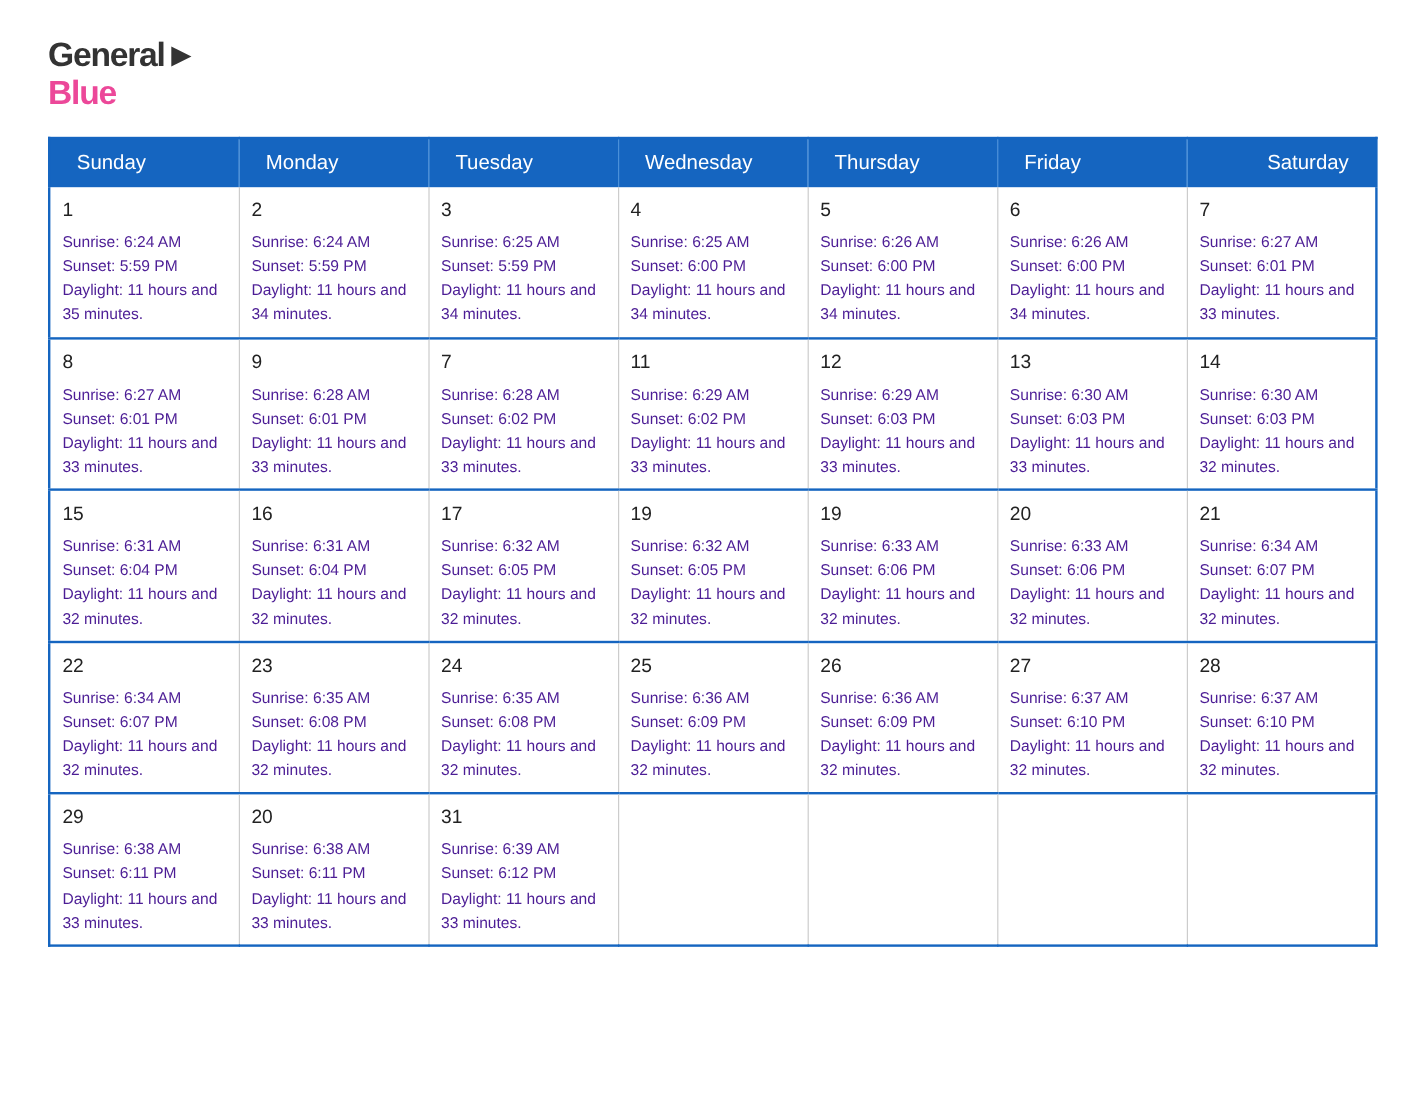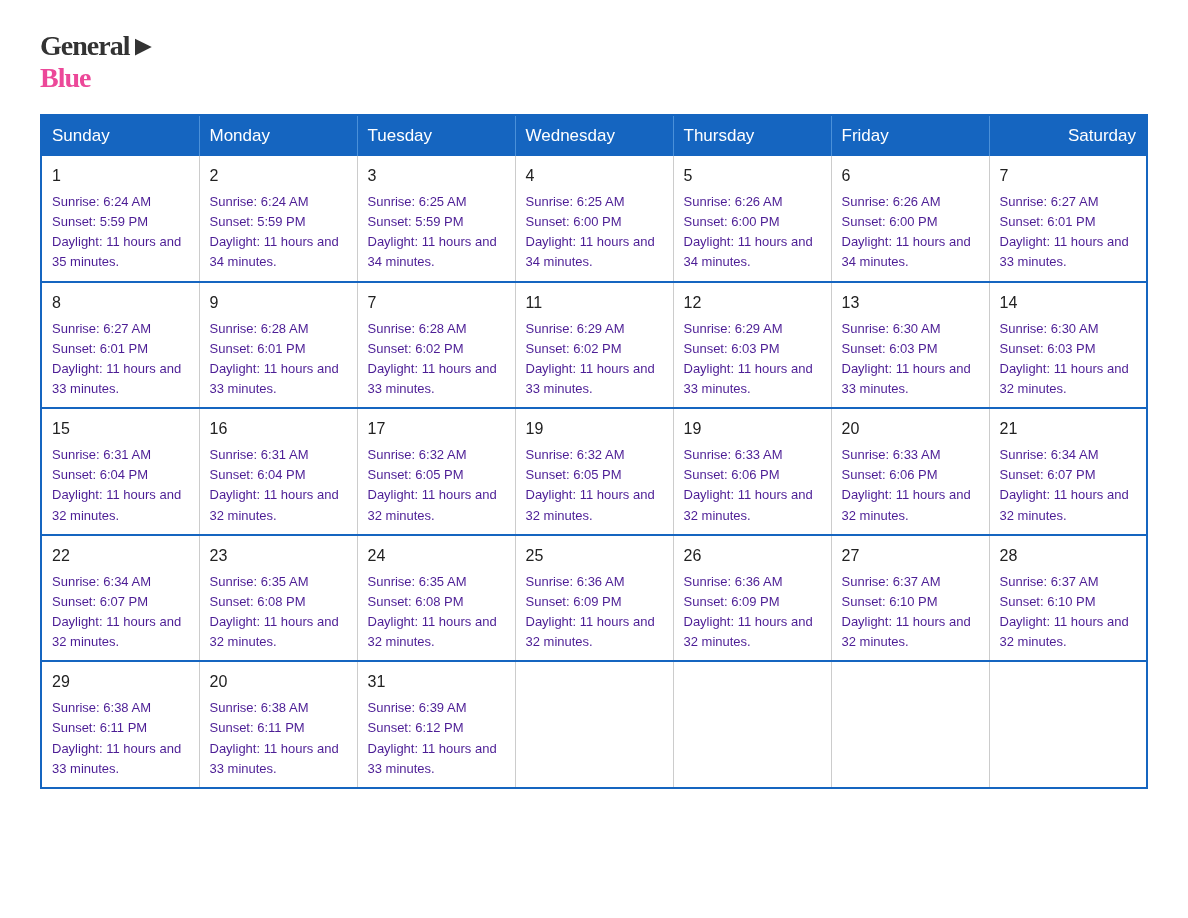--- a/index.html
+++ b/index.html
@@ -12,21 +12,20 @@
     .header {
       display: flex;
       justify-content: space-between;
       align-items: flex-start;
       margin-bottom: 20px;
     }
     .logo {
       display: flex;
       flex-direction: column;
       align-items: center;
-      font-family: Liberation Serif, serif;
     }
     .title-block {
       text-align: right;
     }
     .title-block h1 {
       font-size: 52px;
       font-weight: normal;
       color: #222;
       line-height: 1.1;
     }
@@ -39,21 +38,21 @@
     .calendar {
       width: 100%;
       border-collapse: collapse;
       border: 2px solid #1565c0;
     }
     .calendar thead th {
       background-color: #1565c0;
       color: #fff;
       font-size: 17px;
       font-weight: normal;
-      padding: 10px 10px;
+      padding: 10px 22px;
       text-align: left;
       border-right: 1px solid #4a90d9;
     }
     .calendar thead th:last-child {
       border-right: none;
       text-align: right;
     }
     .calendar tbody td {
       vertical-align: top;
       padding: 8px 10px;

